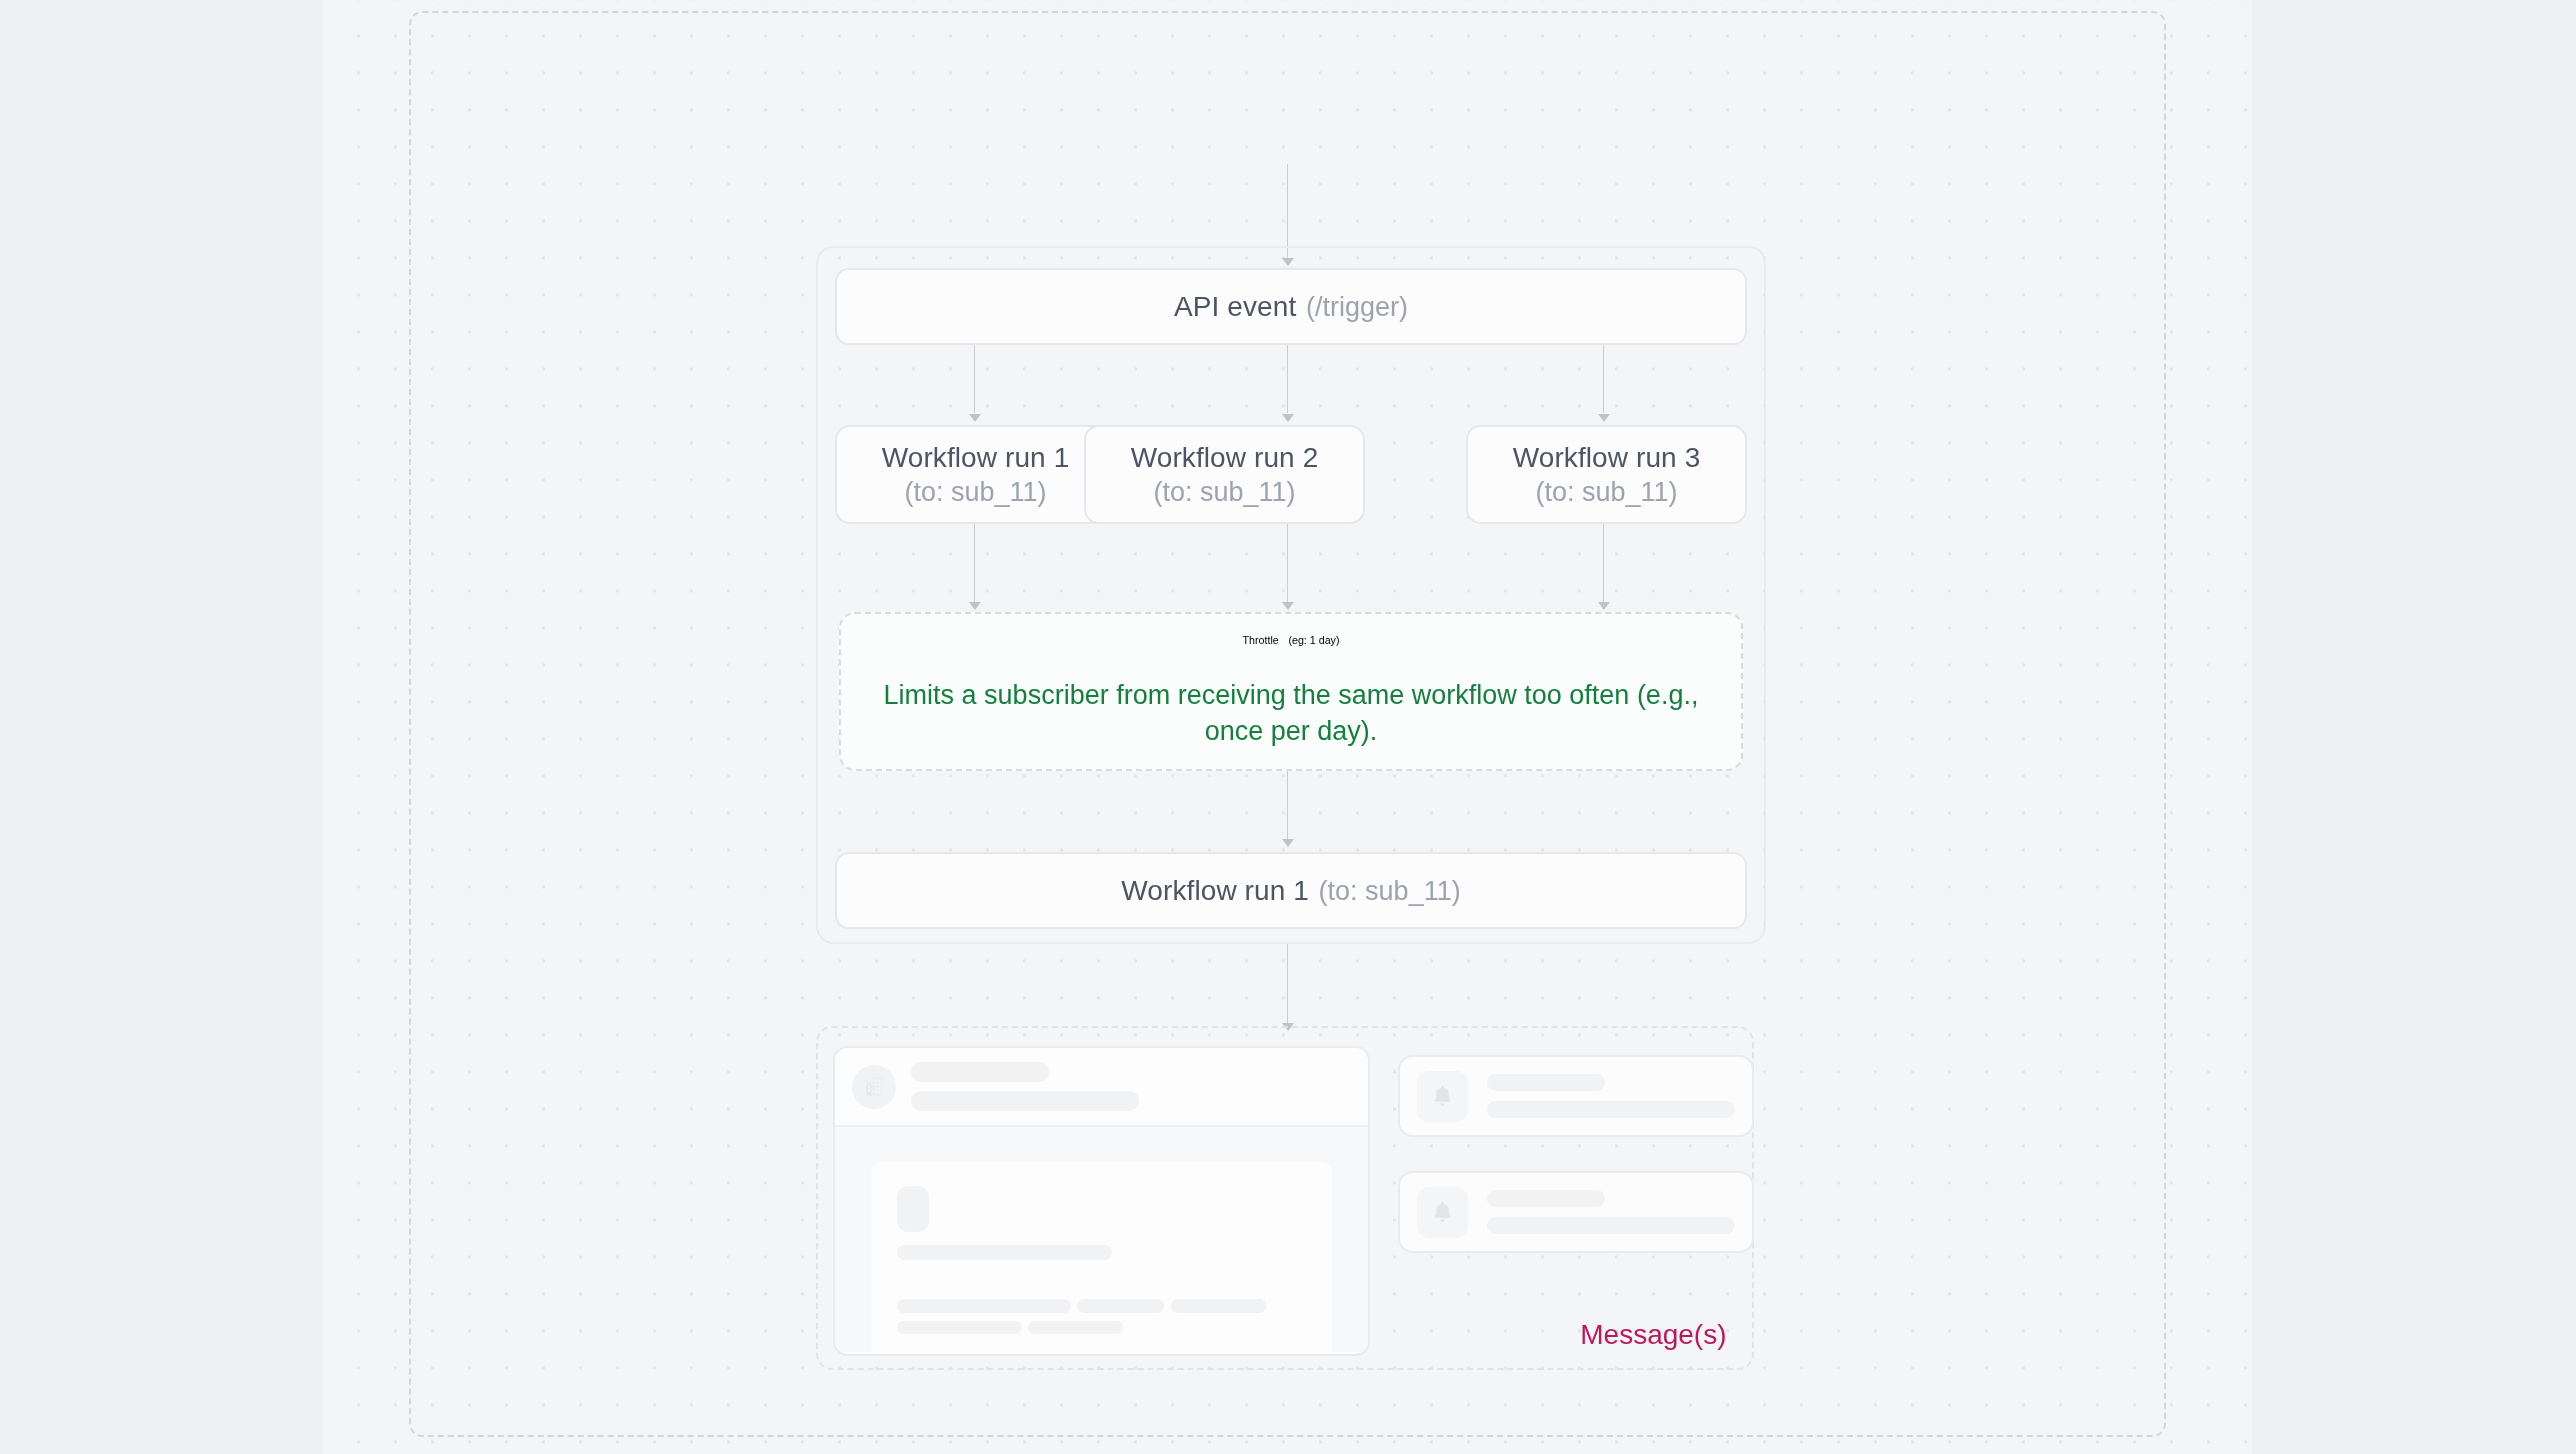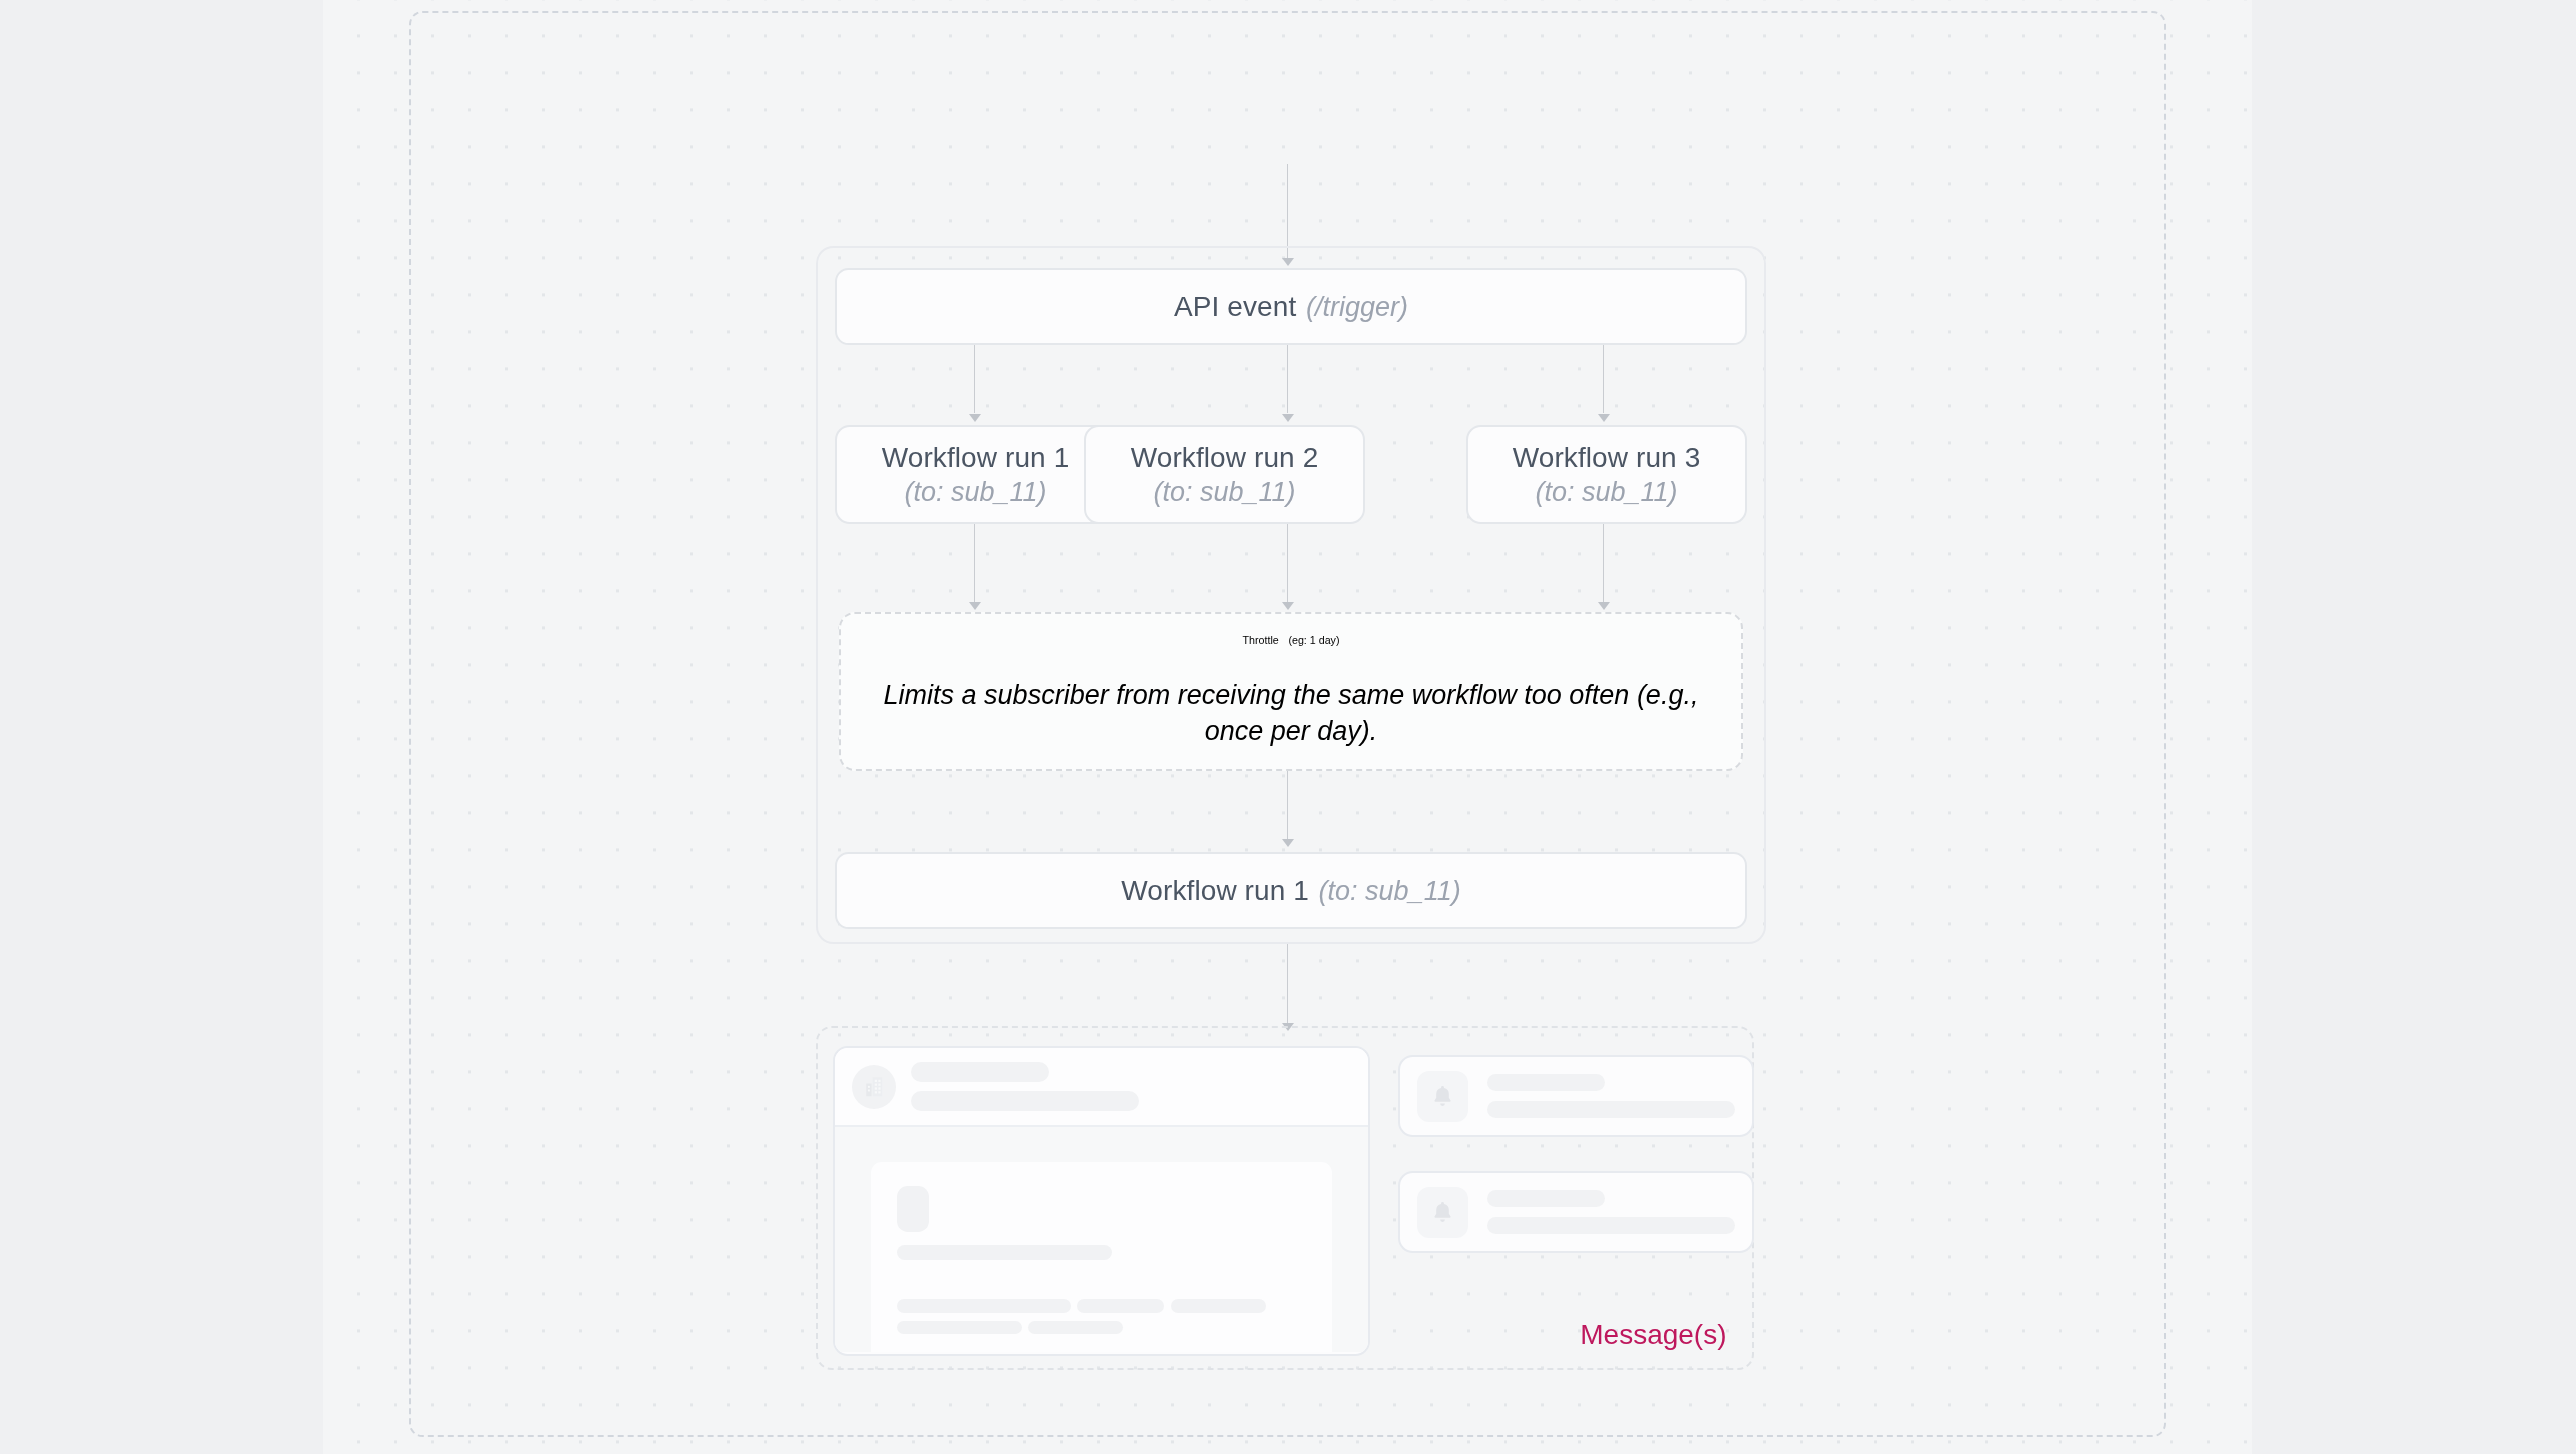--- a/index.html
+++ b/index.html
@@ -58,21 +58,20 @@
   .node .title {
     color: #4b5563;
     font-size: 28px;
     line-height: 1.26;
     letter-spacing: 0.1px;
     white-space: nowrap;
   }
   .node .sub {
     color: #9ca3af;
     font-size: 27px;
-    font-style: italic;
     line-height: 1.26;
     white-space: nowrap;
   }
   .node .inline .sub { font-size: 27px; }
   .inline { white-space: nowrap; }
   .inline .title { display: inline; }
   .inline .sub { display: inline; margin-left: 6.7px; }
 
   
   #app-node {
@@ -140,23 +139,22 @@
     background: #fbfcfc;
     display: flex;
     flex-direction: column;
     align-items: center;
     justify-content: center;
     text-align: center;
     gap: 20px;
   }
   #throttle-node .line1 { margin-bottom: 12px; }
   #throttle-node .desc {
-    color: #000000;
+    color: #15803d;
     font-size: 27px;
-    font-style: italic;
     line-height: 1.33;
     max-width: 818px;
   }
 
   #wf-final {
     left: 835px;
     top: 852px;
     width: 912px;
     height: 77px;
     border-radius: 13.4px;

